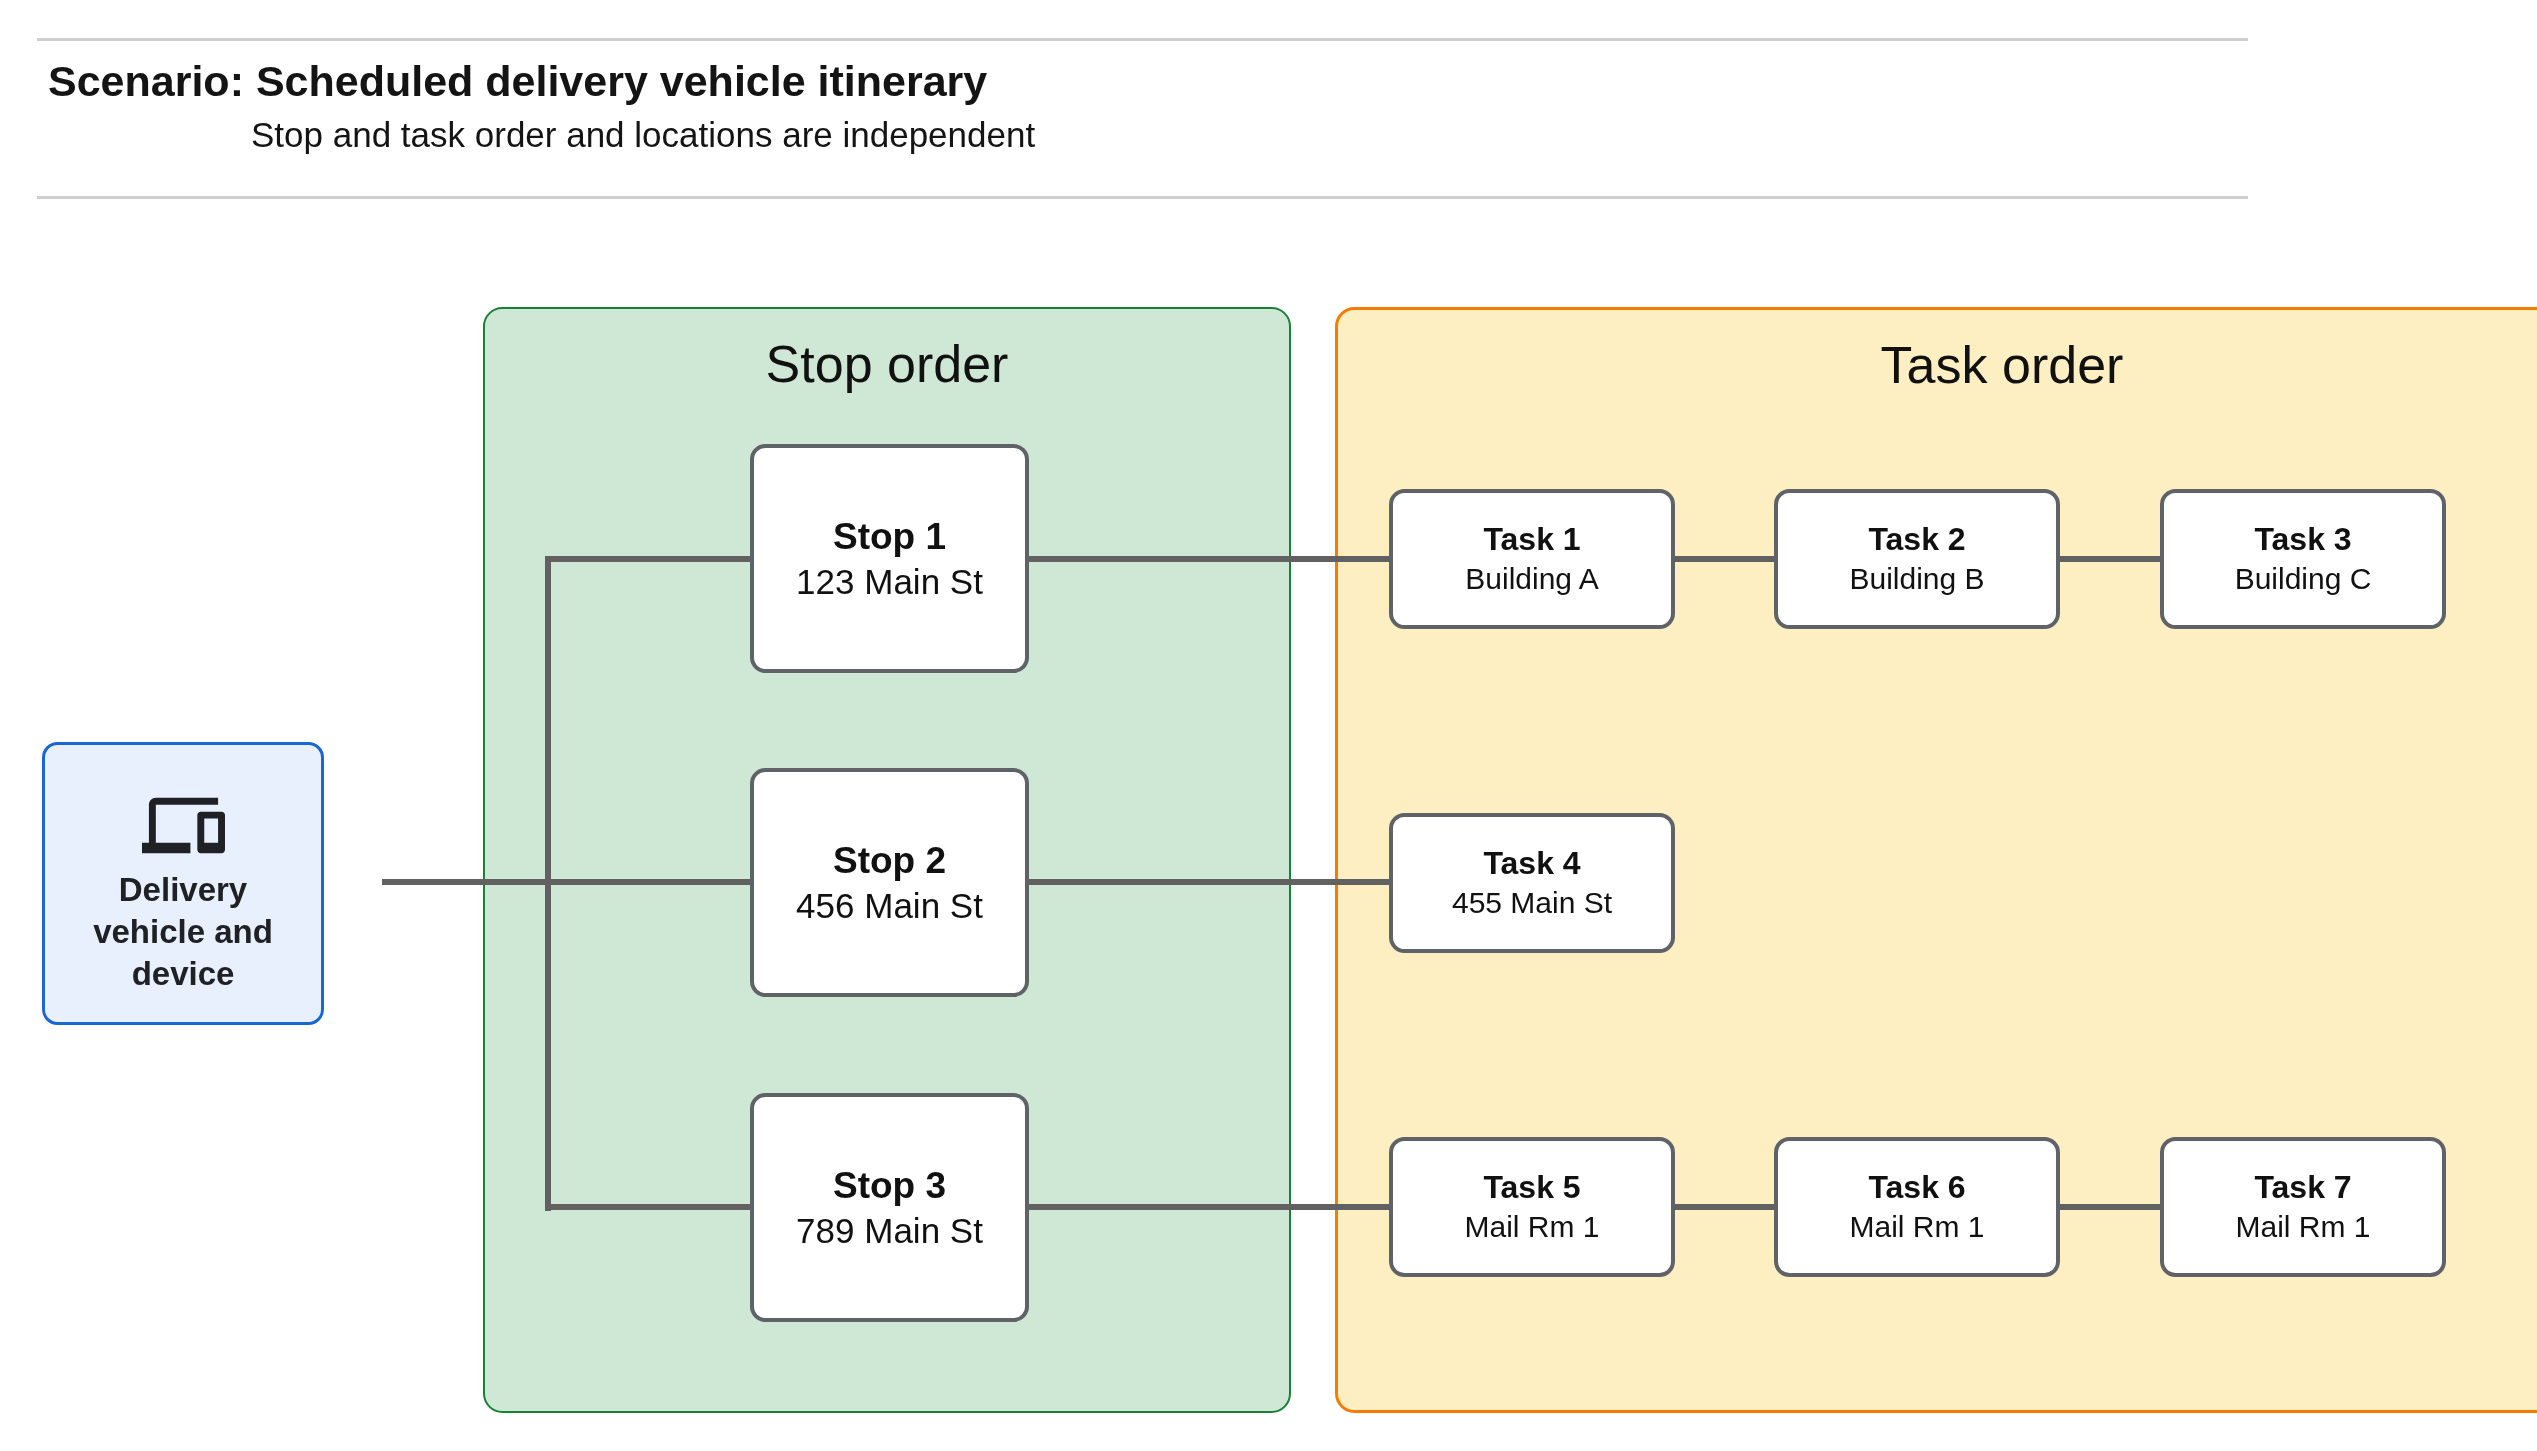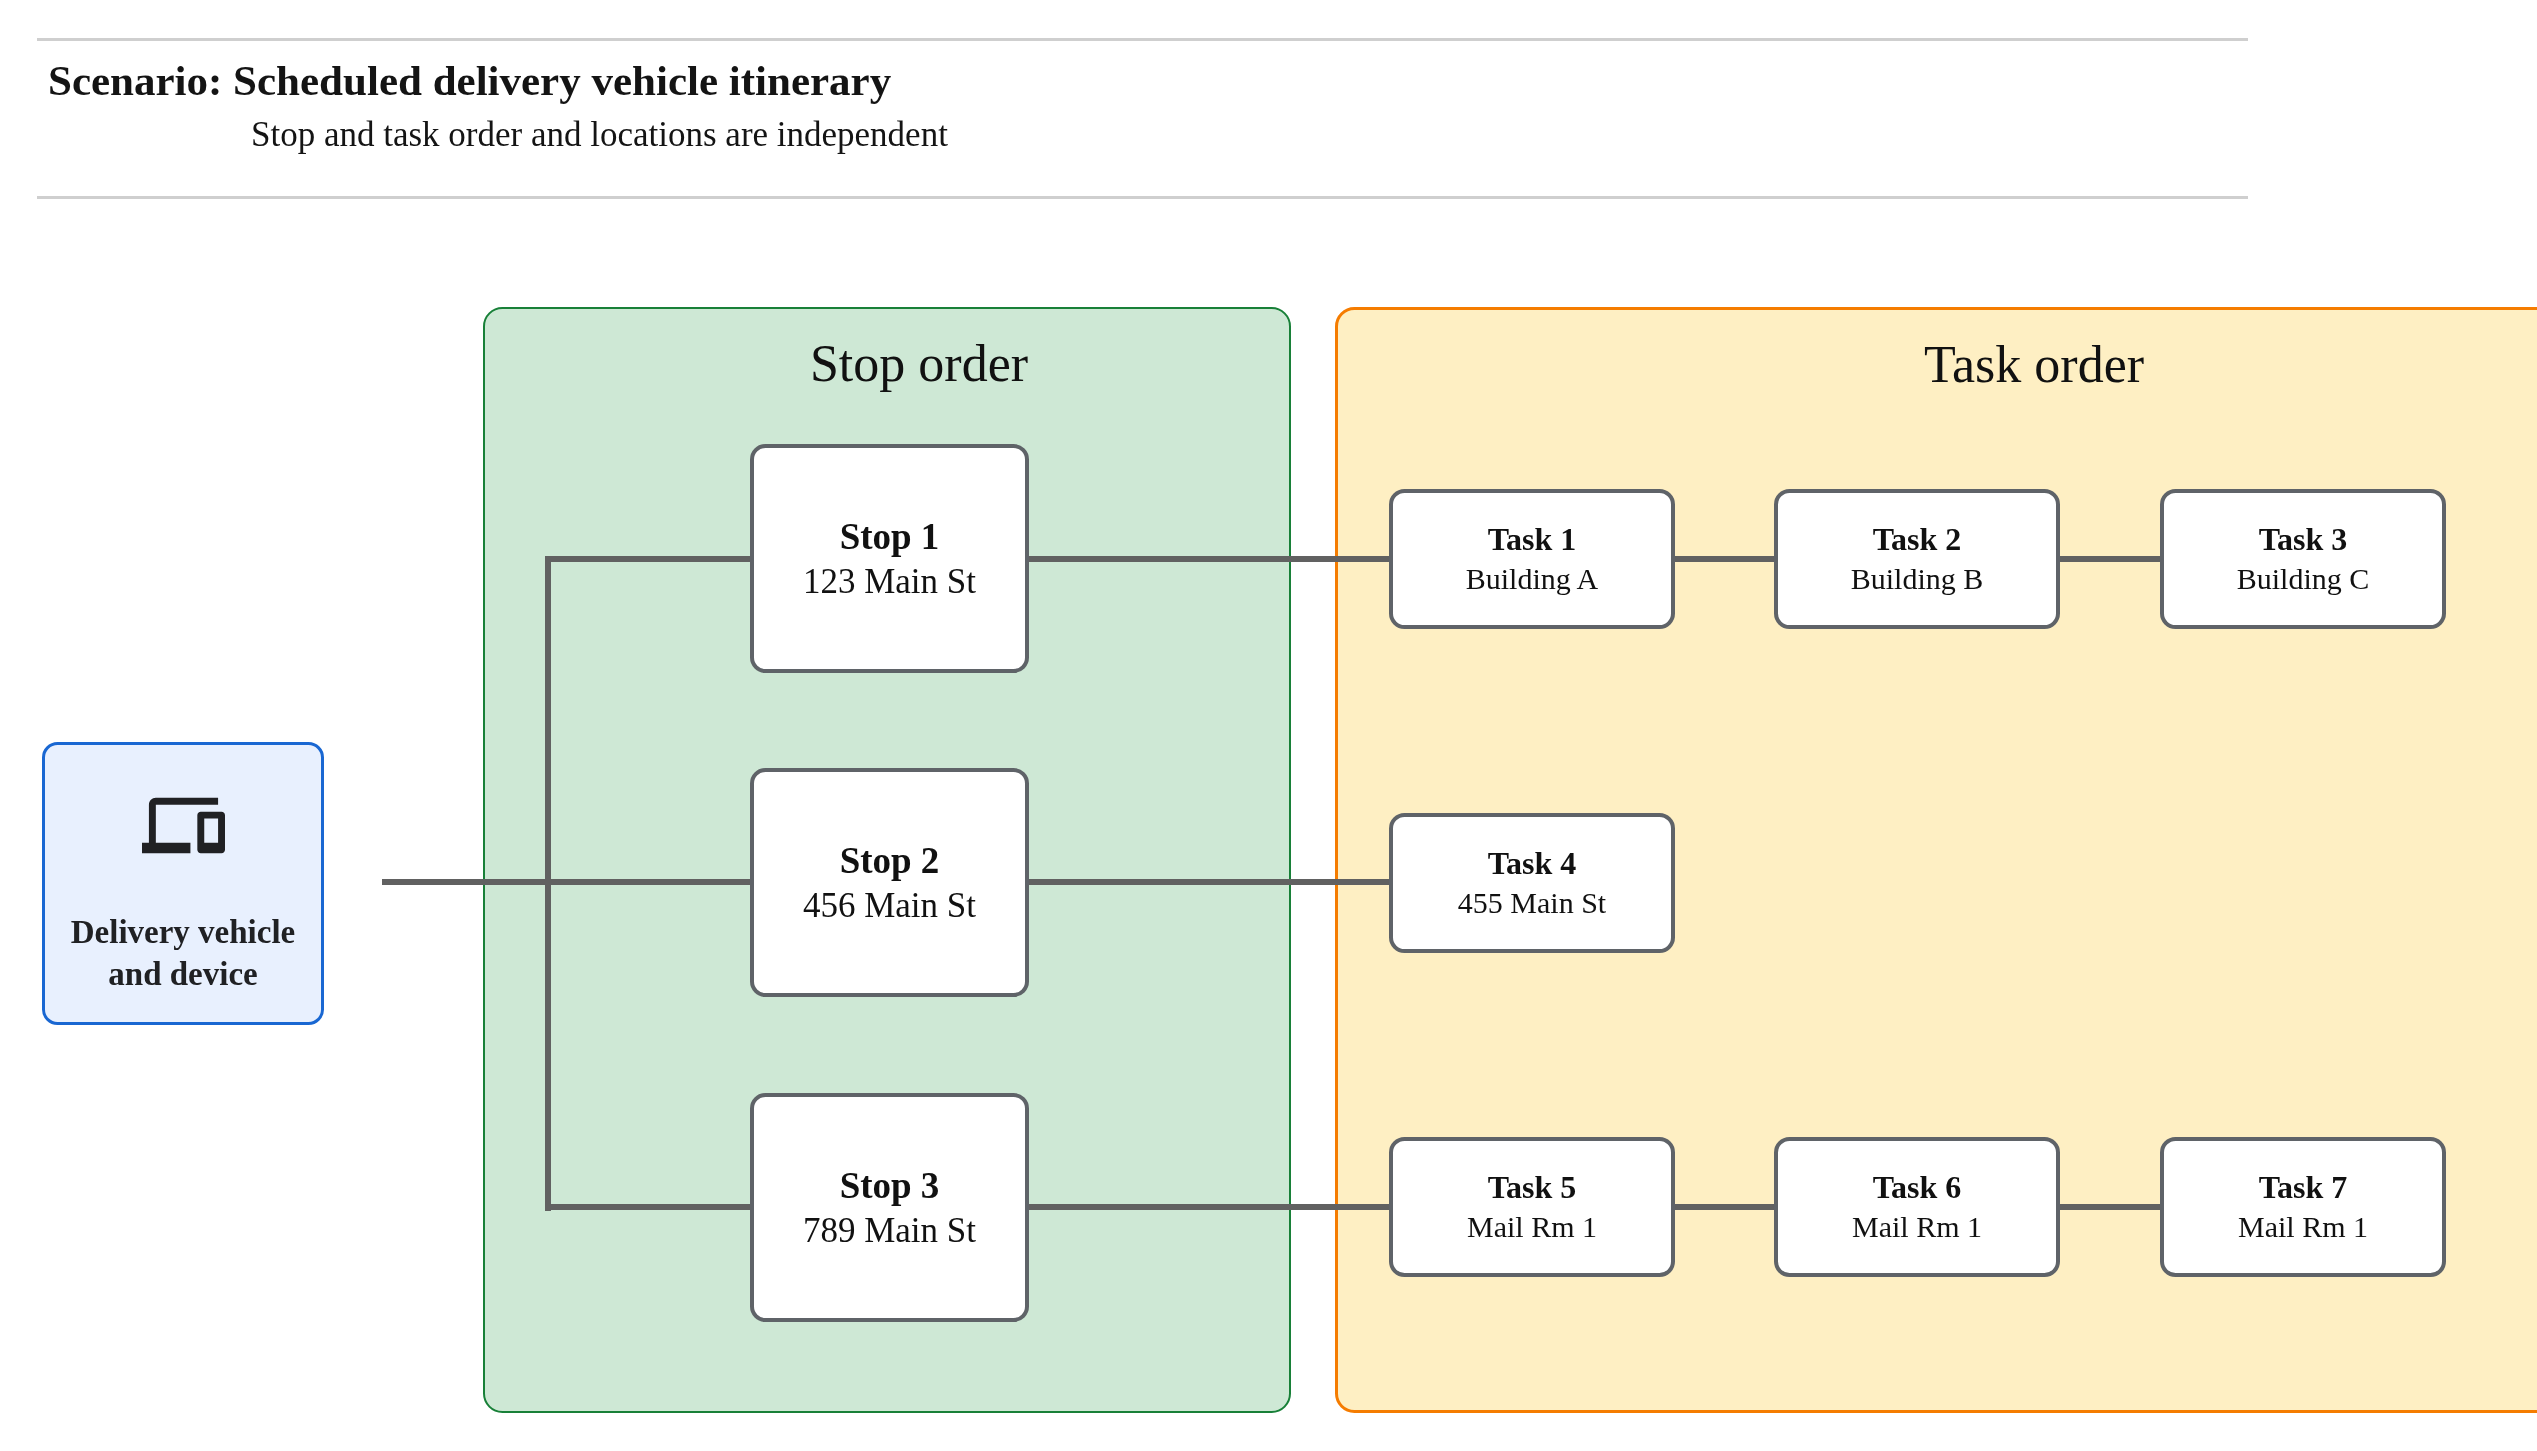--- a/index.html
+++ b/index.html
@@ -1,29 +1,29 @@
 <!DOCTYPE html>
 <html><head>
 <meta charset="utf-8">
 <style>
   html,body { margin:0; padding:0; background:#ffffff; }
   .canvas {
     position:relative; width:2538px; height:1452px; background:#ffffff;
-    font-family:Liberation Serif, serif; color:#1f1f1f; overflow:hidden;
+    font-family:Liberation Sans, sans-serif; color:#1f1f1f; overflow:hidden;
   }
   .rule { position:absolute; left:37px; width:2211px; height:2.9px; background:#cfcfcf; }
   .rule-top { top:38px; }
   .rule-bottom { top:196px; }
   .page-title { position:absolute; left:48px; top:56px; font-size:43px; font-weight:bold; line-height:50px; color:#141414; white-space:nowrap; }
   .page-subtitle { position:absolute; left:251px; top:112px; font-size:35px; line-height:45px; color:#141414; white-space:nowrap; }
 
   .panel { position:absolute; top:307px; height:1106px; box-sizing:border-box; border-radius:19.4px; }
   .panel-stop { left:483px; width:808px; background:#cee8d5; border:2.9px solid #188038; }
   .panel-task { left:1335px; width:1334px; background:#feefc3; border:3.9px solid #f57c00; }
-  .panel-title { position:absolute; top:25px; left:0; width:100%; text-align:center; font-size:52px; line-height:60px; color:#111;padding-left:32px; }
+  .panel-title { position:absolute; top:25px; left:0; width:100%; text-align:center; font-size:52px; line-height:60px; color:#111; }
 
   .line { position:absolute; background:#616161; }
 
   .node {
     position:absolute; box-sizing:border-box; background:#ffffff;
     border:4.8px solid #5f6368; border-radius:15.5px;
     display:flex; flex-direction:column; align-items:center; justify-content:center;
     text-align:center; color:#111;
   }
   .stop-node { left:750px; width:279px; height:229px; }

